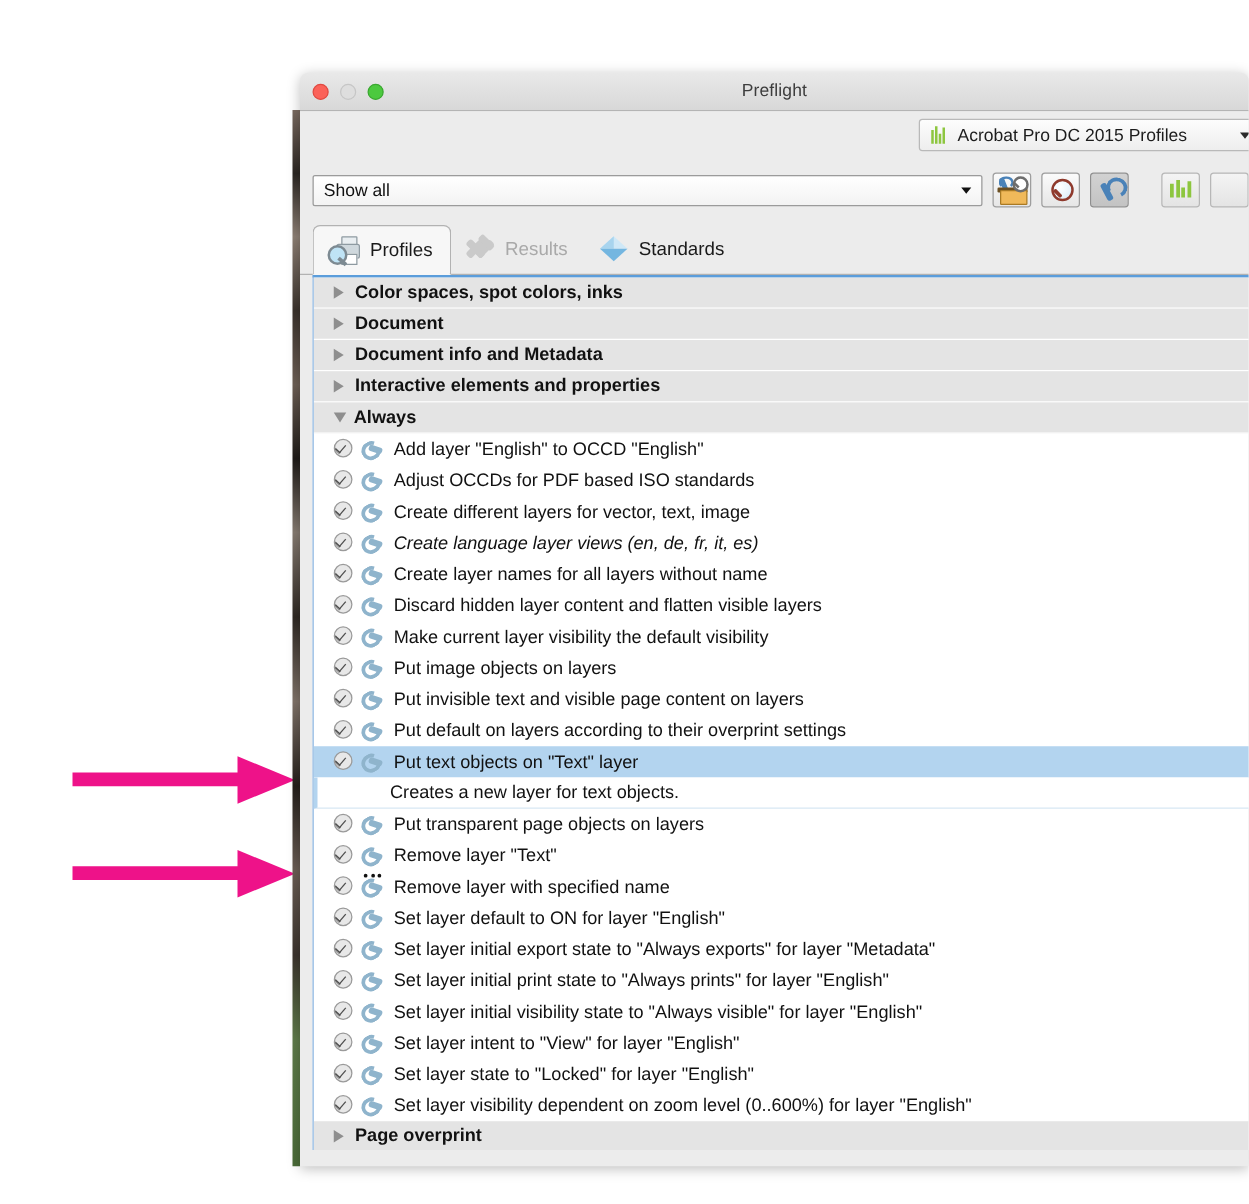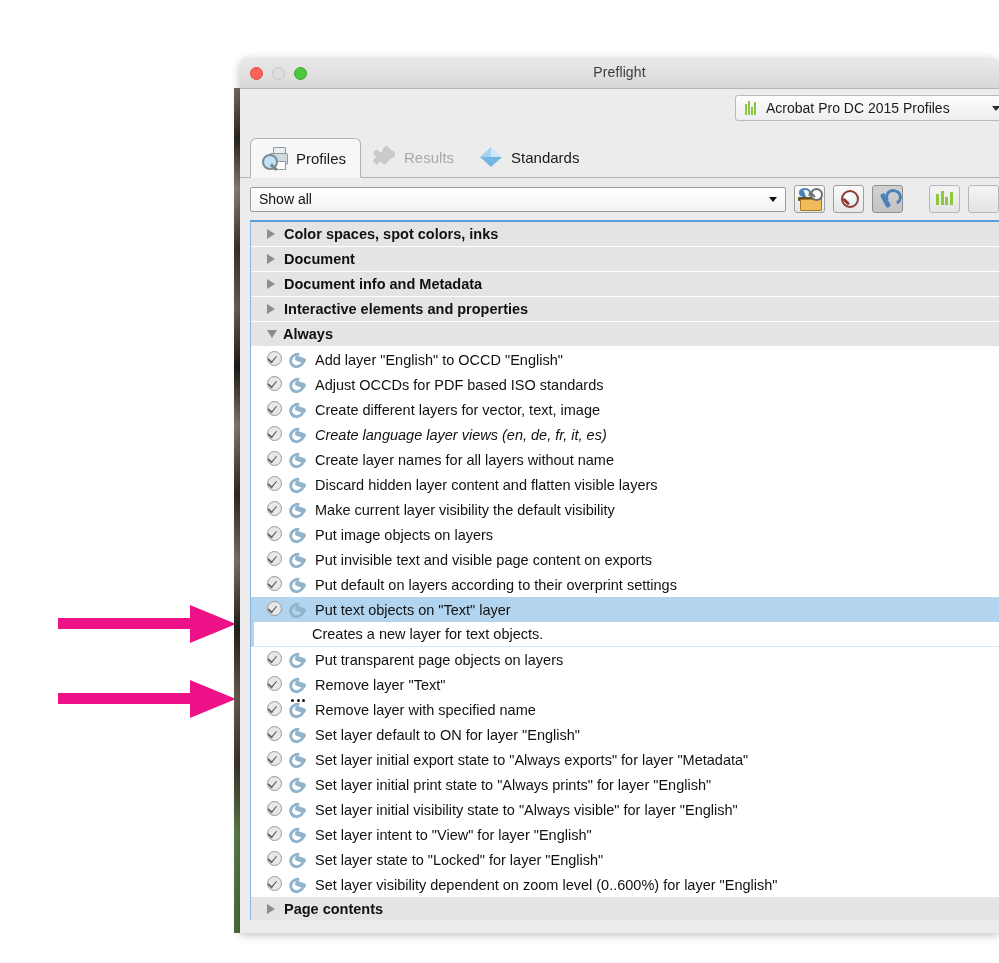--- a/index.html
+++ b/index.html
@@ -472,20 +472,57 @@
         <i></i>
           <i></i>
           <i></i>
           <i></i>
       </span>
       <span>Acrobat Pro DC 2015 Profiles</span>
       <span class="caret-down"></span>
     </div>
   </div>
 
+  <div id="filter-row">
+    <div id="show-all-select">
+      <span>Show all</span>
+      <span class="caret-down"></span>
+    </div>
+
+    <div class="tool-btn ic-toolbox">
+      <span class="wrh"></span>
+        <span class="wr"></span>
+      <span class="lid"></span>
+        <span class="box"></span>
+      <span class="mg"></span>
+        <span class="mgh"></span>
+    </div>
+
+    <div class="tool-btn ic-magnifier">
+      <span class="ring"></span>
+        <span class="handle"></span>
+    </div>
+
+    <div class="tool-btn pressed ic-wrench-blue">
+      <span class="h"></span>
+        <span class="w"></span>
+    </div>
+
+    <div class="tool-btn flat gap-left">
+      <span class="ic-bars">
+        <i></i>
+          <i></i>
+          <i></i>
+          <i></i>
+      </span>
+    </div>
+
+    <div class="tool-btn flat"></div>
+  </div>
+
   <div id="tabstrip">
     <div class="tab active">
       <span class="icon-profiles">
         <span class="printer-top"></span>
         <span class="printer-body"></span>
         <span class="printer-out"></span>
         <span class="mag-ring"></span>
         <span class="mag-handle"></span>
       </span>
       <span class="tab-label">Profiles</span>
@@ -504,57 +541,20 @@
     <div class="tab">
       <span class="icon-standards">
         <span class="top"></span>
           <span class="topb"></span>
           <span class="bot"></span>
       </span>
       <span class="tab-label">Standards</span>
     </div>
   </div>
 
-  <div id="filter-row">
-    <div id="show-all-select">
-      <span>Show all</span>
-      <span class="caret-down"></span>
-    </div>
-
-    <div class="tool-btn ic-toolbox">
-      <span class="wrh"></span>
-        <span class="wr"></span>
-      <span class="lid"></span>
-        <span class="box"></span>
-      <span class="mg"></span>
-        <span class="mgh"></span>
-    </div>
-
-    <div class="tool-btn ic-magnifier">
-      <span class="ring"></span>
-        <span class="handle"></span>
-    </div>
-
-    <div class="tool-btn pressed ic-wrench-blue">
-      <span class="h"></span>
-        <span class="w"></span>
-    </div>
-
-    <div class="tool-btn flat gap-left">
-      <span class="ic-bars">
-        <i></i>
-          <i></i>
-          <i></i>
-          <i></i>
-      </span>
-    </div>
-
-    <div class="tool-btn flat"></div>
-  </div>
-
   <div id="tree">
       <div class="group-row">
         <span class="tri closed"></span>
         <span>Color spaces, spot colors, inks</span>
       </div>
       <div class="group-row">
         <span class="tri closed"></span>
         <span>Document</span>
       </div>
       <div class="group-row">
@@ -668,21 +668,21 @@
       <div class="item-row">
         <span class="ic-check">
           <span class="ring"></span>
           <span class="handle"></span>
           <span class="tick"></span>
         </span>
         <span class="ic-wrench">
           <span class="head"></span>
           <span class="shaft"></span>
         </span>
-        <span style="white-space: nowrap;">Put invisible text and visible page content on exports</span>
+        <span style="white-space: nowrap;">Put invisible text and visible page content on layers</span>
       </div>
       <div class="item-row">
         <span class="ic-check">
           <span class="ring"></span>
           <span class="handle"></span>
           <span class="tick"></span>
         </span>
         <span class="ic-wrench">
           <span class="head"></span>
           <span class="shaft"></span>
@@ -822,17 +822,17 @@
           <span class="tick"></span>
         </span>
         <span class="ic-wrench">
           <span class="head"></span>
           <span class="shaft"></span>
         </span>
         <span style="white-space: nowrap;">Set layer visibility dependent on zoom level (0..600%) for layer "English"</span>
       </div>
       <div class="group-row">
         <span class="tri closed"></span>
-        <span>Page contents</span>
+        <span>Page overprint</span>
       </div>
     </div>
 
 </div>
 
 </body></html>

